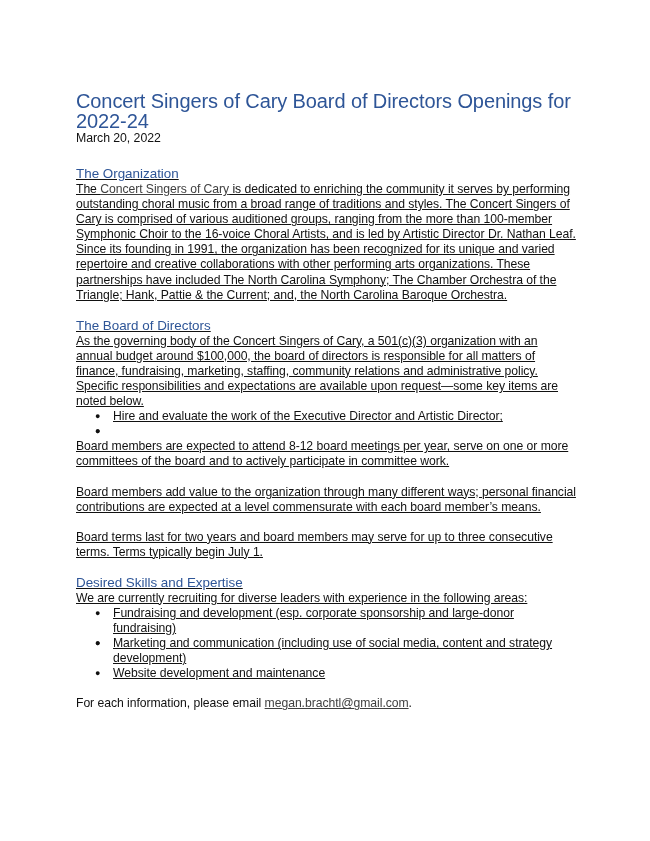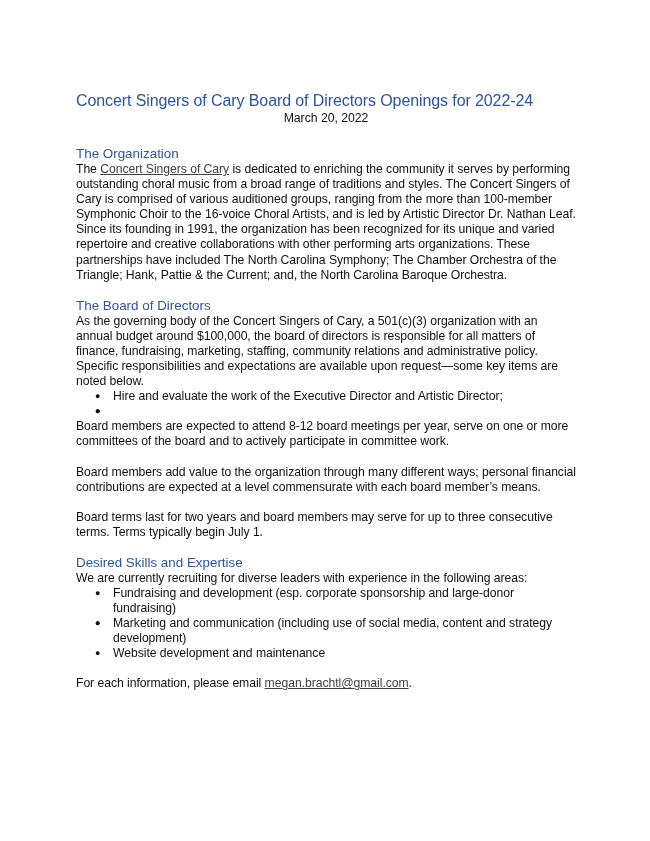--- a/index.html
+++ b/index.html
@@ -1,23 +1,23 @@
 <!DOCTYPE html>
 <html><head>
 <meta charset="utf-8">
 <style>
   html, body { margin: 0; padding: 0; background: #ffffff; }
   body { width: 650px; height: 841px; position: relative; overflow: hidden;
          font-family: "Liberation Sans", "DejaVu Sans", sans-serif; color: #111; }
   .page { position: absolute; left: 76px; top: 91px; width: 500px; }
-  .title { font-size: 16px; color: #2e5597; line-height: 20px; margin: 0; font-weight: normal; letter-spacing: -0.1px; }
-  .date { font-size: 12.3px; line-height: 15px; margin: 0 0 20px 0; text-align: center; }
+  .title { font-size: 20px; color: #2e5597; line-height: 20px; margin: 0; font-weight: normal; letter-spacing: -0.1px; }
+  .date { font-size: 12.3px; line-height: 15px; margin: 0 0 20px 0; }
   .heading { font-size: 13.4px; color: #2e5597; line-height: 16px; margin: 0; font-weight: normal; }
   p { font-size: 12.2px; line-height: 15.1px; margin: 0; letter-spacing: -0.05px; }
-  .sec { margin-bottom: 15px; }
+  .sec { margin-bottom: 15px; text-decoration: underline; }
   .gap { height: 15px; }
   ul { margin: 0; padding: 0; list-style: none; }
   li { position: relative; padding-left: 37px; font-size: 12.2px; line-height: 15.1px; letter-spacing: -0.05px; }
   li .bullet { position: absolute; left: 19px; top: 0; font-size: 9px; }
   a { color: #404040; text-decoration: underline; }
 </style>
 </head>
 <body>
 
 <div class="page">

